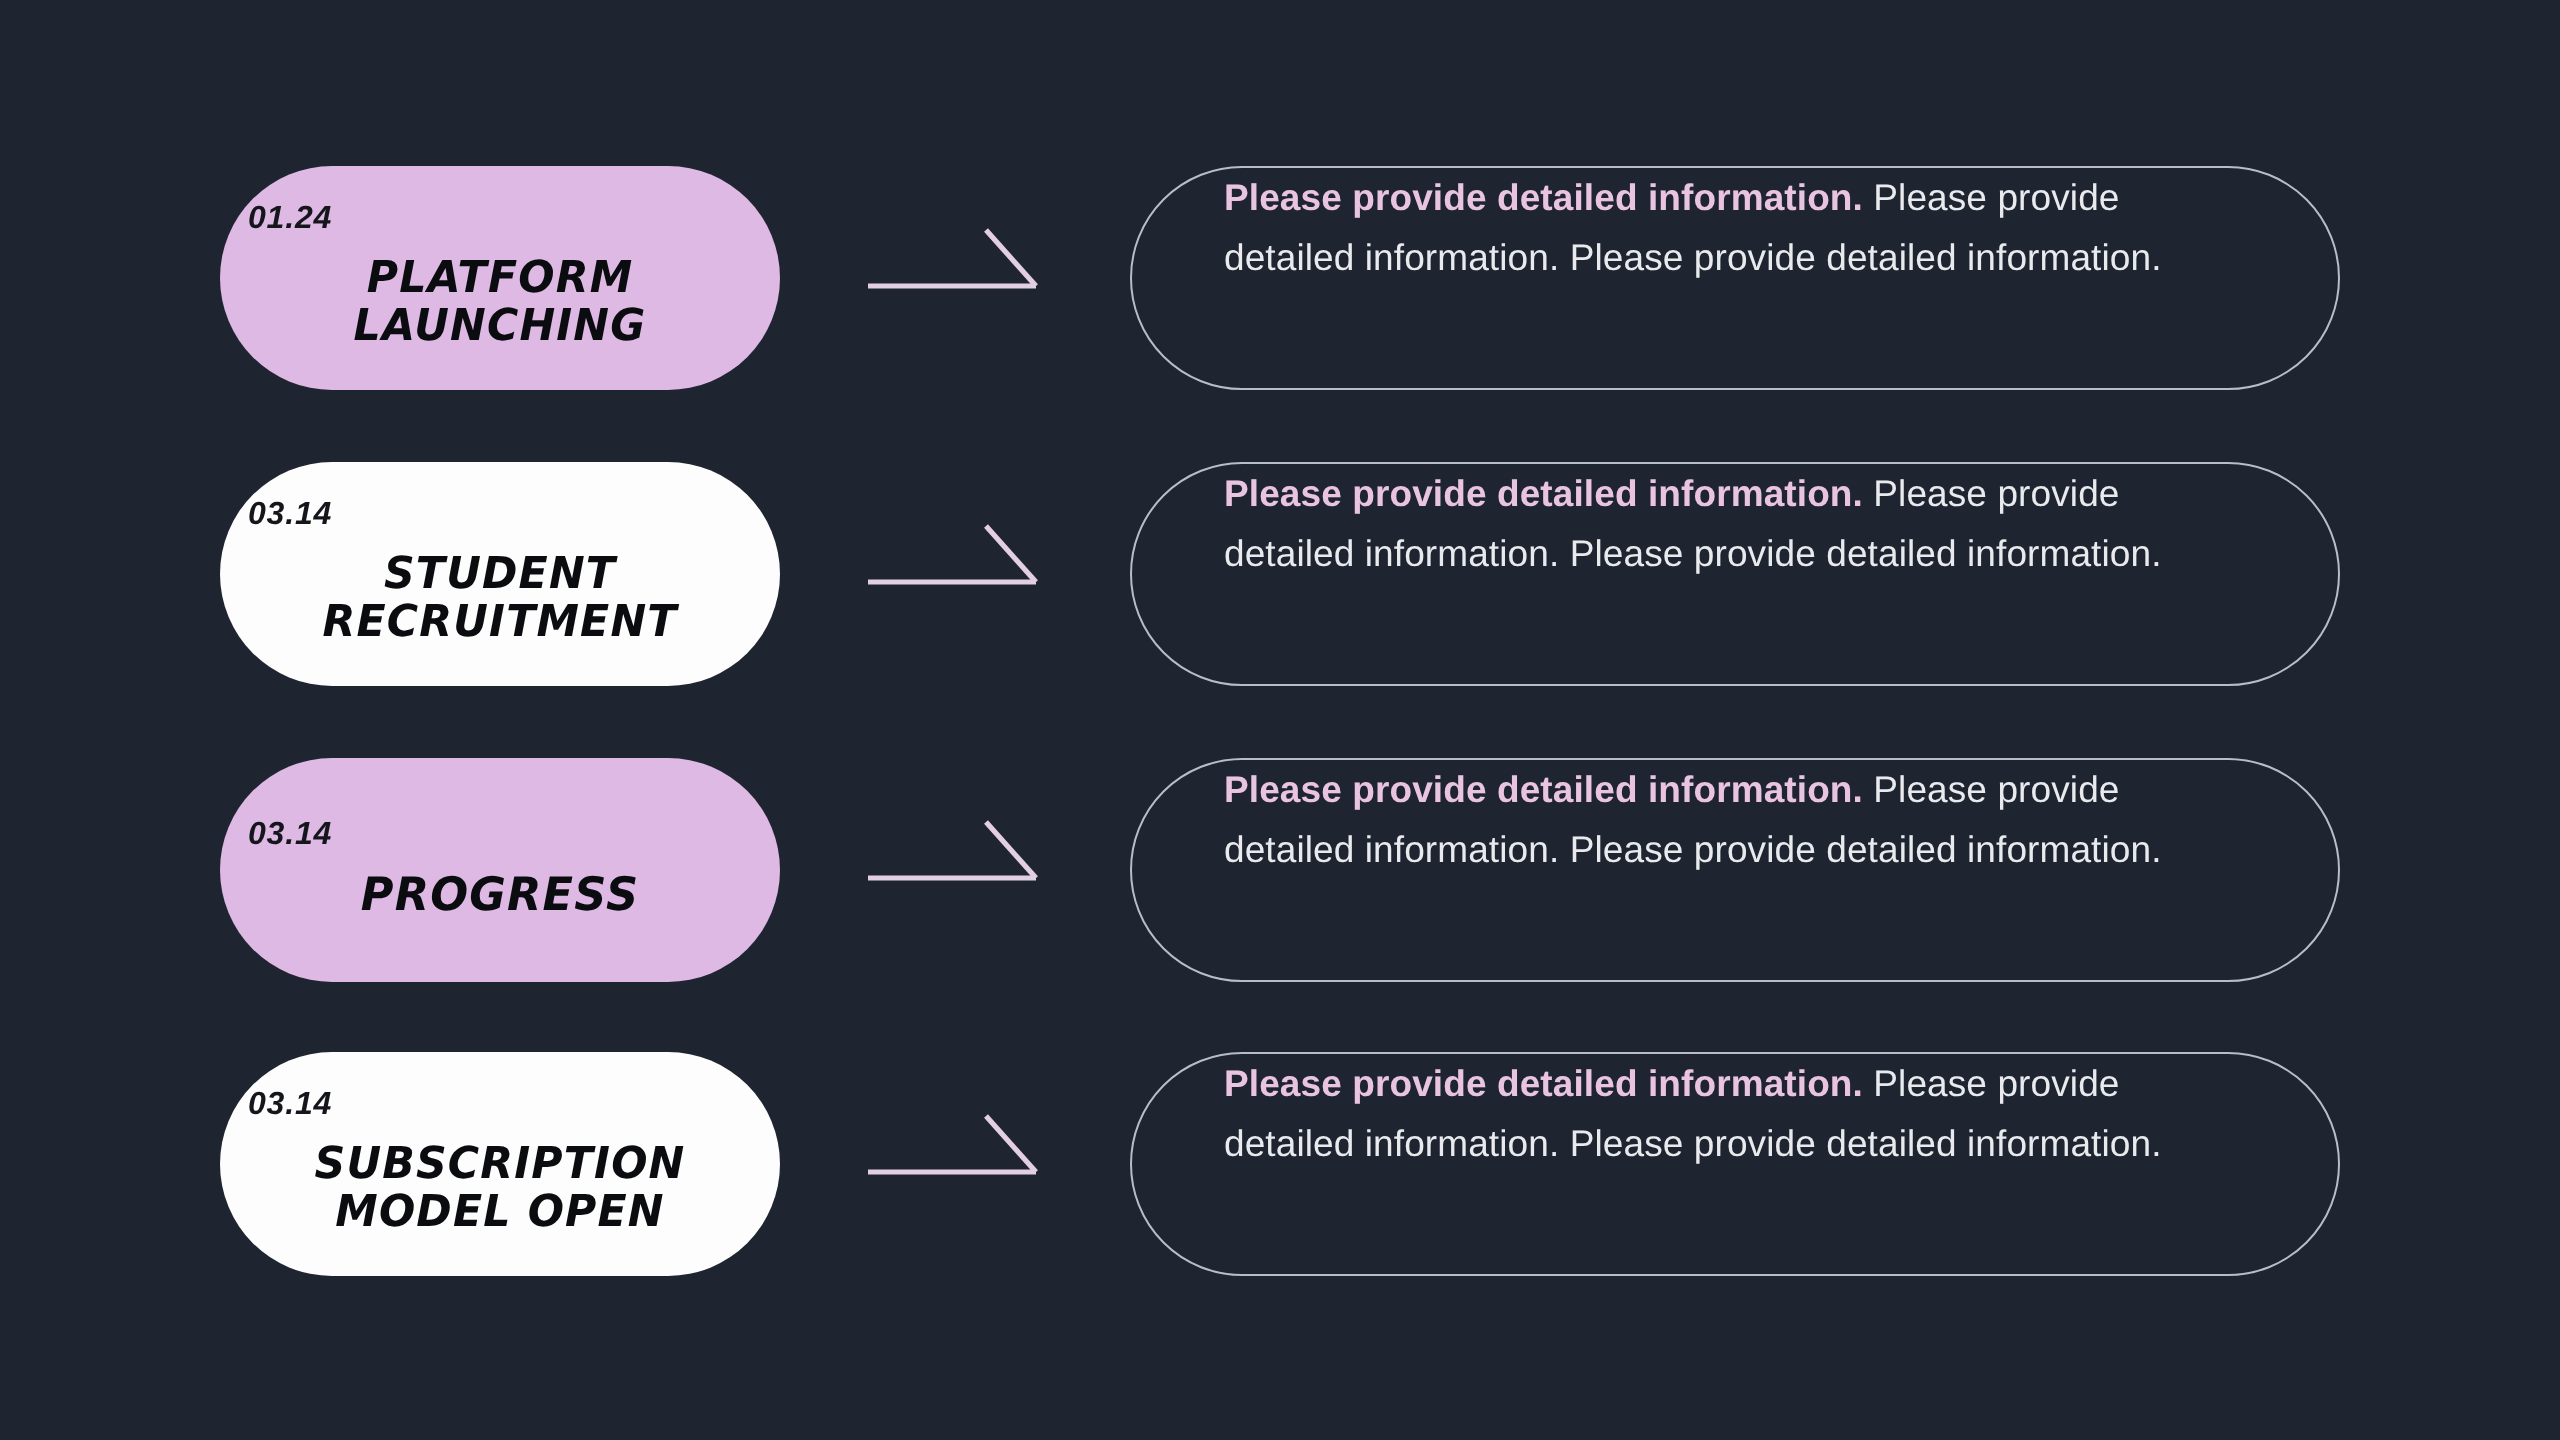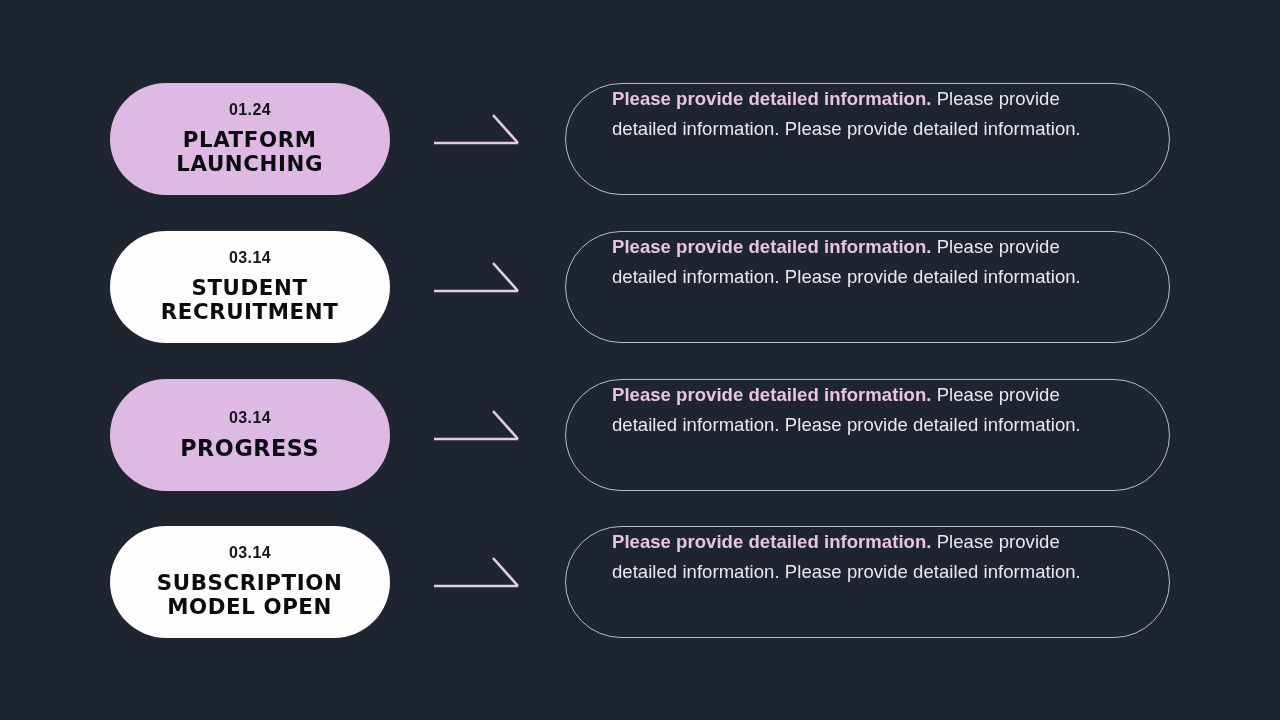--- a/index.html
+++ b/index.html
@@ -32,25 +32,25 @@
   
   .pill {
     position: absolute;
     left: 110px;
     top: 0;
     width: 280px;
     height: 112px;
     border-radius: 56px;
     display: flex;
     flex-direction: column;
-    align-items: center;
     justify-content: center;
     box-sizing: border-box;
     padding: 0 14px;
     overflow: hidden;
+    font-style: italic;
   }
   .pill.accent { background: #ddb9e4; }
   .pill.plain  { background: #fdfdfd; }
 
   .pill-date {
     font-family: "Liberation Sans", sans-serif;
     font-size: 16px;
     font-weight: 700;
     color: #14161c;
     letter-spacing: 0.4px;

